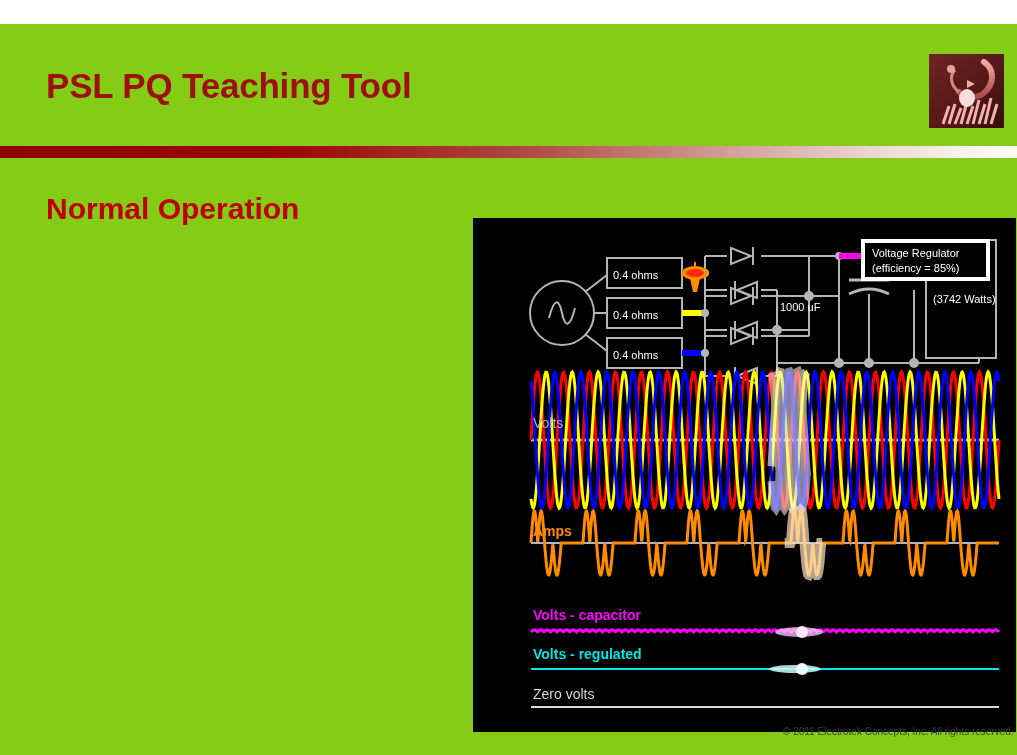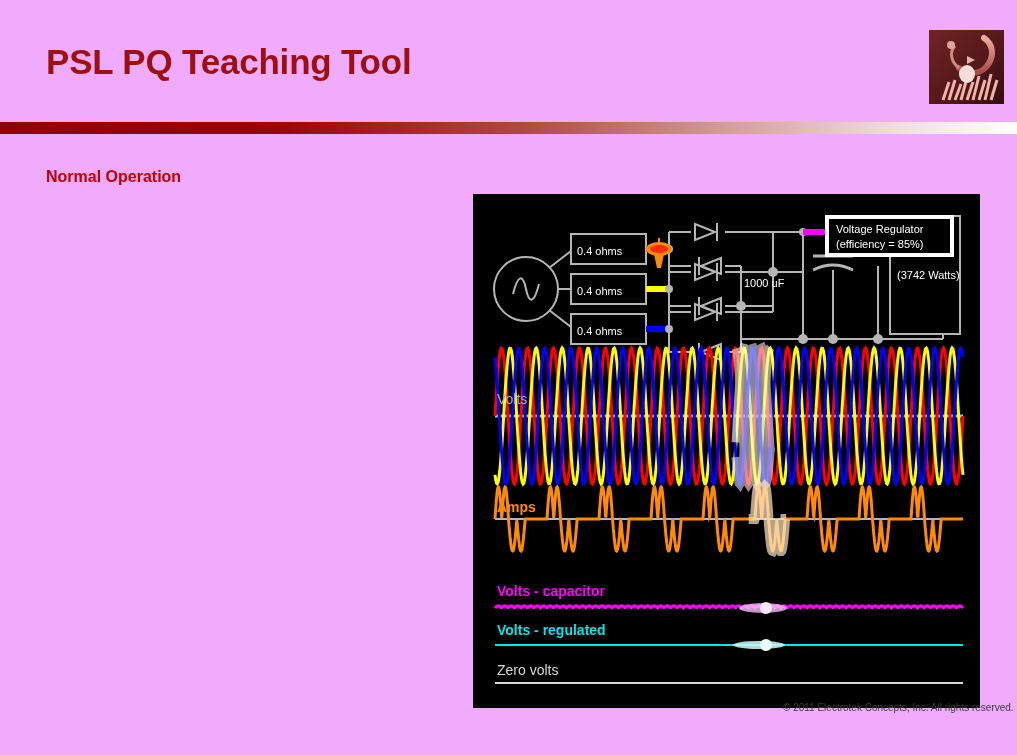--- a/index.html
+++ b/index.html
@@ -1,21 +1,21 @@
 <!DOCTYPE html>
 <html><head>
 <meta charset="utf-8">
 <style>
   html,body{margin:0;padding:0;}
   body{
     width:1017px;height:755px;background:#ffffff;
     font-family:"Liberation Sans",sans-serif;
     overflow:hidden;position:relative;
   }
-  .slide{position:absolute;inset:0;background:#f0abfc;}
+  .slide{position:absolute;inset:0;background:#84cc16;margin-top:24px;}
 
   
   .slide-title{
     position:absolute;left:46px;top:42px;
     font-size:35px;font-weight:bold;color:#9e1010;
     letter-spacing:-0.2px;white-space:nowrap;
   }
   .logo-badge{
     position:absolute;left:929px;top:30px;width:75px;height:74px;
     background:radial-gradient(circle at 38% 32%,#6e2020 0%,#551616 45%,#3d0f0f 100%);
@@ -23,28 +23,29 @@
   }
   .logo-badge svg{display:block;}
 
   .rule{
     position:absolute;left:0;top:122px;width:1017px;height:12px;
     background:linear-gradient(to right,#8e0000 0%,#9d0505 28%,#b04a44 52%,#d49f9c 72%,#f0dedd 88%,#ffffff 100%);
   }
 
   .section-title{
     position:absolute;left:46px;top:168px;
-    font-size:16px;font-weight:bold;color:#c00000;
+    font-size:30px;font-weight:bold;color:#c00000;
     white-space:nowrap;
   }
 
   
   .sim-panel{
     position:absolute;left:473px;top:194px;width:507px;height:514px;
     background:#000000;
+    padding-left:36px;
   }
   .sim-panel svg{display:block;}
 
   
   .footer-logo{position:absolute;left:22px;top:712px;width:180px;height:40px;}
   .copyright{
     position:absolute;left:783px;top:702px;
     font-size:10px;color:#3c3c3c;white-space:nowrap;
   }
 </style>

